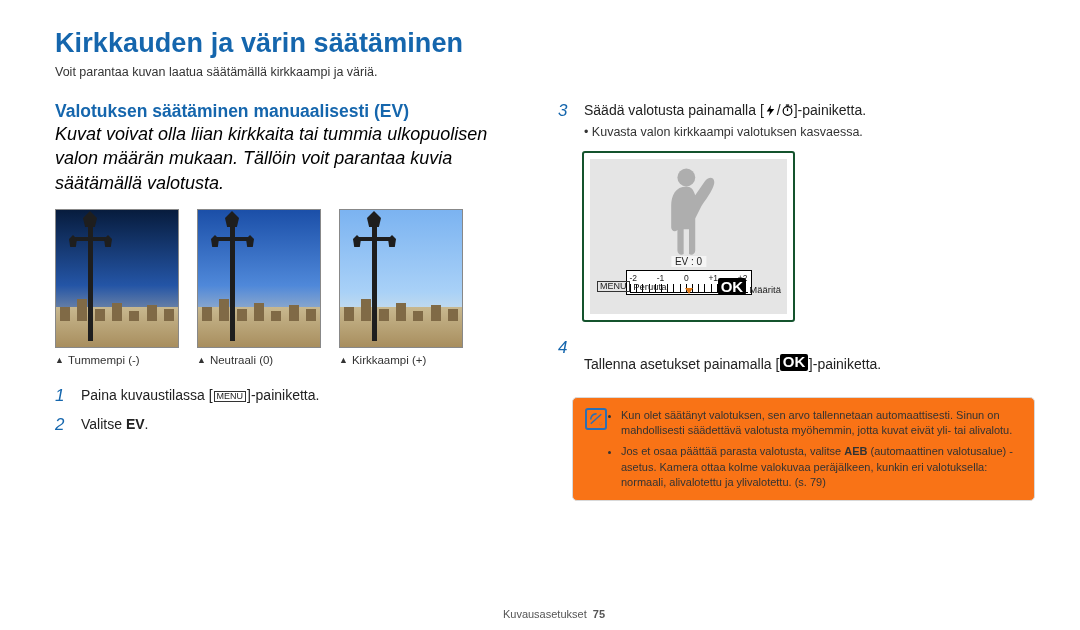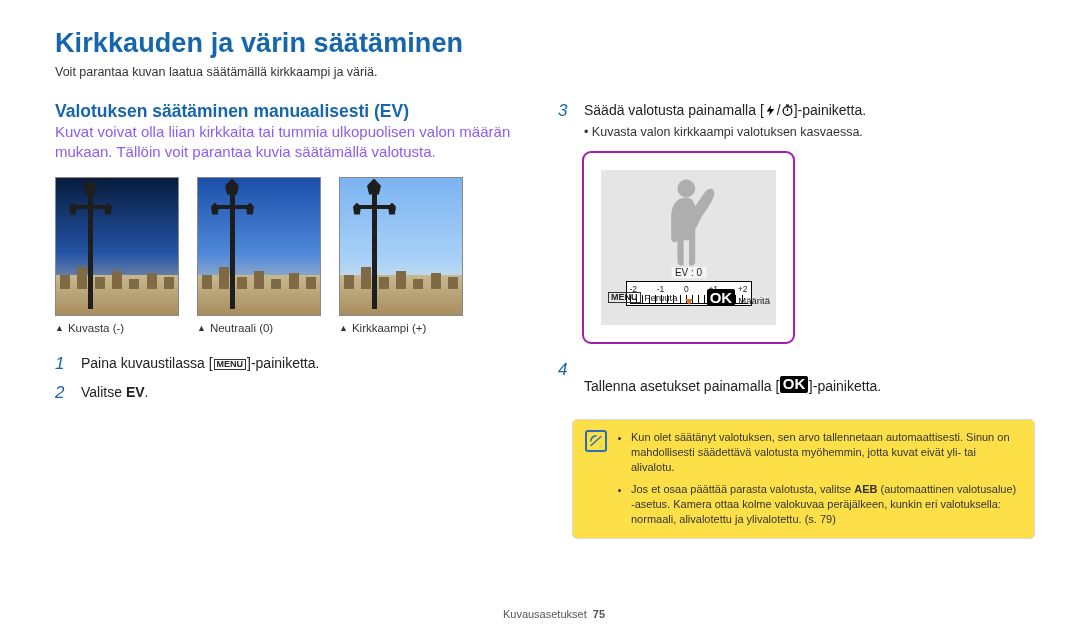--- a/index.html
+++ b/index.html
@@ -29,24 +29,25 @@
   .col-left, .col-right { flex: 1 1 0; }
   .col-left { max-width: 490px; }
   .col-right { max-width: 490px; }
 
   .section-head {
     color: #1566ad;
     font-size: 17.5px;
     font-weight: 700;
   }
   .section-para {
-    font-size: 15px;
-    color: #8b5cf6;
+    font-size: 18px;
+    color: #000000;
     line-height: 1.35;
     margin-bottom: 14px;
+    font-style: italic;
   }
 
   .thumbs {
     display: flex;
     gap: 18px;
     margin-bottom: 4px;
   }
   .thumb-col { width: 124px; }
   .thumb {
     width: 124px; height: 139px;
@@ -116,21 +117,21 @@
   .step .txt { line-height: 1.35; }
   .step .txt .sub {
     font-size: 12.5px;
     color: #333;
     margin-top: 4px;
     display: block;
   }
   .menu-box {
     display: inline-block;
     border: 1px solid #333;
-    font-size: 9px; font-weight: bold;
+    font-size: 9px; font-weight: normal;
     padding: 0px 2px;
     line-height: 1.05;
     vertical-align: 1px;
     margin: 0 1px;
   }
   .ok-box {
     display: inline-block;
     background: #000; color: #fff;
     font-size: 15px; font-weight: bold;
     padding: 0.5px 2.5px;
@@ -139,23 +140,23 @@
     vertical-align: 1px;
     margin: 16px 1px;
   }
   .glyph-flash svg, .glyph-timer svg { width: 13px; height: 13px; vertical-align: -2px; }
   .b { font-weight: 700; }
 
   
   .lcd-wrap {
     width: 213px;
     margin: 8px 0 16px 24px;
-    border: 2px solid #a21caf;
-    border-radius: 9px;
-    padding: 17px;
+    border: 2px solid #14532d;
+    border-radius: 3px;
+    padding: 6px;
     background: #fff;
   }
   .lcd {
     position: relative;
     width: 100%; height: 155px;
     background: #e5e5e5;
     overflow: hidden;
   }
   .lcd-figure {
     position: absolute; left: 50%; top: 6px; transform: translateX(-50%);
@@ -190,22 +191,21 @@
     border-top: 6px solid #e07814;
   }
   .lcd-footer {
     position: absolute; bottom: 3px; left: 6px; right: 6px;
     display: flex; justify-content: space-between; align-items: center;
     font-size: 9.5px; color: #222;
   }
 
   .note-box {
     display: flex;
-    gap: 10px;
-    background: #fde047;
+    background: #f97316;
     border: 1px solid #d9d9d9;
     border-radius: 5px;
     padding: 10px 12px;
     margin-top: 8px;
     margin-left: 14px;
   }
   .note-icon {
     flex: none;
     width: 22px; height: 22px;
     border: 2px solid #2a6fb5;
@@ -251,21 +251,21 @@
               <div class="bld b5"></div>
               <div class="bld b6"></div>
               <div class="bld b7"></div>
             </div>
           <div class="lamp-pole"></div>
             <div class="lamp-cross"></div>
             <div class="lamp-top"></div>
             <div class="lamp-side l"></div>
             <div class="lamp-side r"></div>
         </div>
-        <div class="caption"><span class="tri"></span><span>Kuvasta (-)</span></div>
+        <div class="caption"><span class="tri"></span><span>Tummempi (-)</span></div>
       </div>
       <div class="thumb-col">
         <div class="thumb sky-mid">
           <div class="horizon"></div>
           <div class="buildings">
               <div class="bld b1"></div>
               <div class="bld b2"></div>
               <div class="bld b3"></div>
               <div class="bld b4"></div>
               <div class="bld b5"></div>

